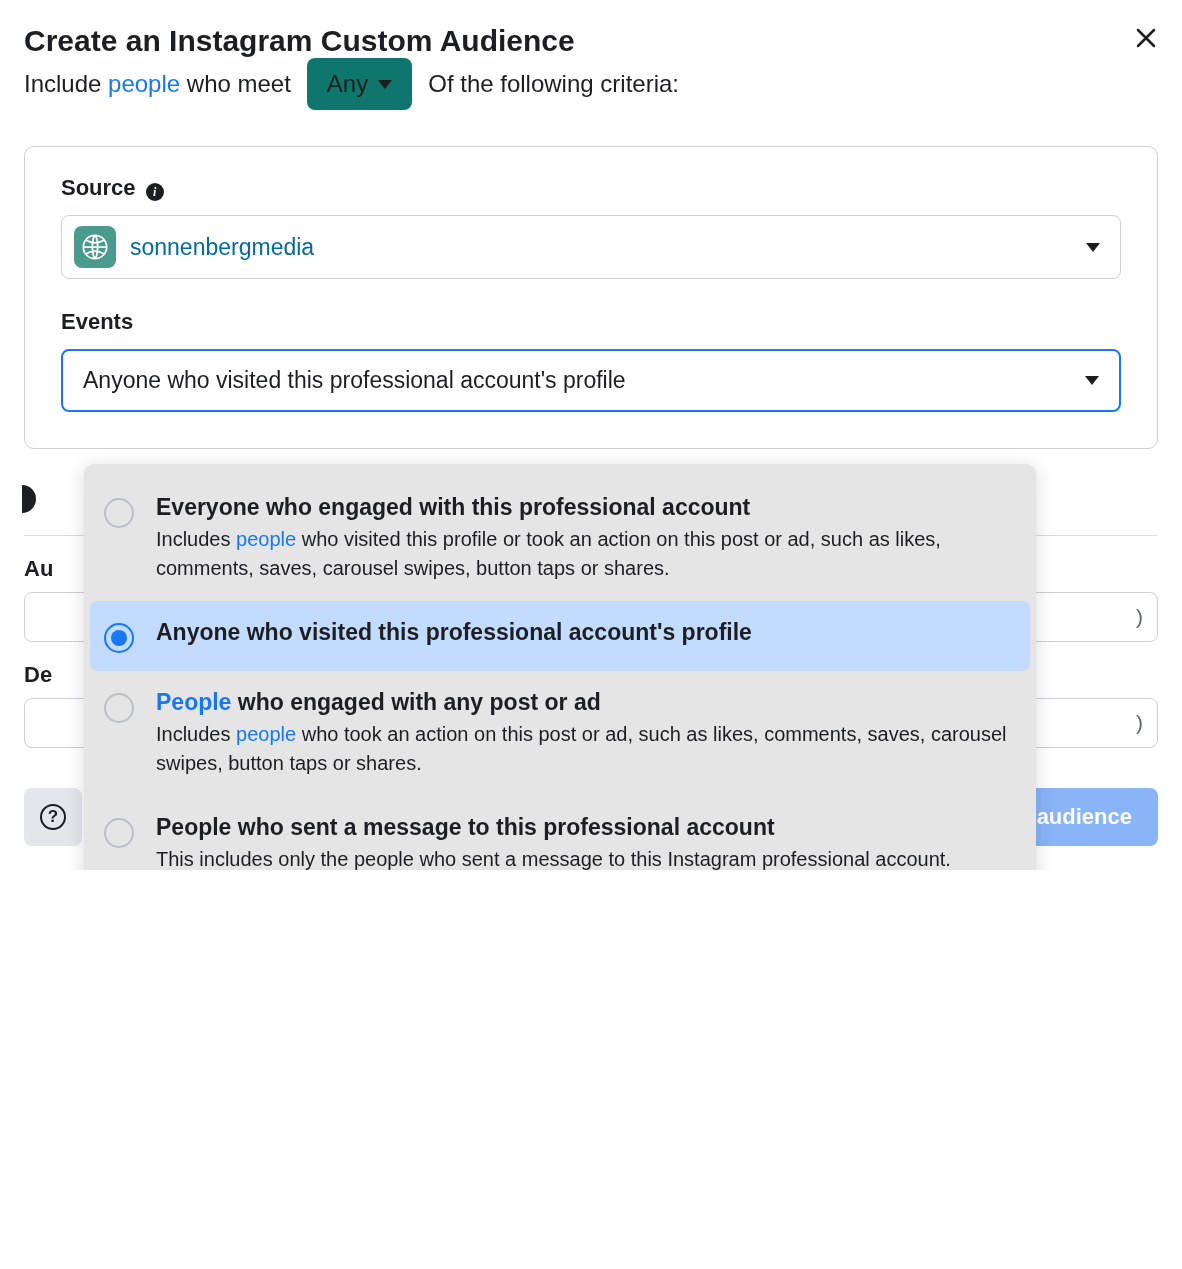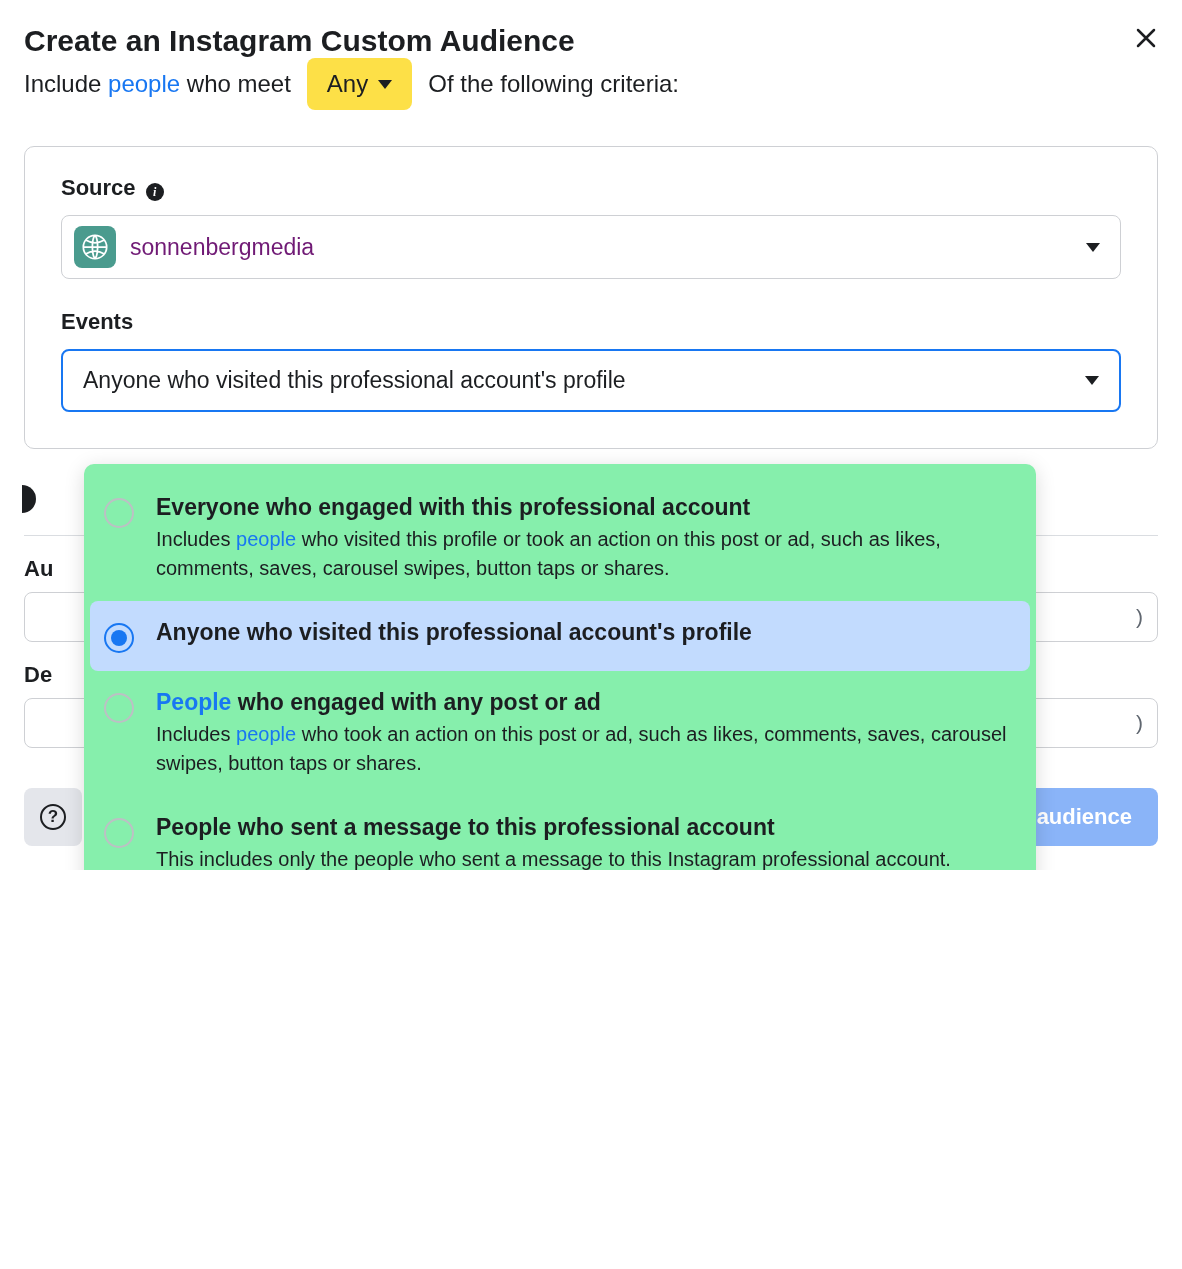--- a/index.html
+++ b/index.html
@@ -33,21 +33,21 @@
     display: flex;
     align-items: center;
     gap: 16px;
     font-size: 24px;
     margin-bottom: 36px;
   }
   .link-text {
     color: #1877f2;
   }
   .any-dropdown {
-    background: #fde047;
+    background: #0f766e;
     border-radius: 8px;
     padding: 12px 20px;
     display: flex;
     align-items: center;
     gap: 10px;
     font-size: 24px;
     cursor: pointer;
   }
   .small-caret {
     display: inline-block;
@@ -108,35 +108,35 @@
     display: flex;
     align-items: center;
     justify-content: center;
   }
   .source-icon svg {
     width: 28px;
     height: 28px;
   }
   .source-name {
     font-size: 23px;
-    color: #701a75;
+    color: #0369a1;
   }
   .events-select {
     border: 2px solid #1877f2;
     border-radius: 8px;
     display: flex;
     align-items: center;
     justify-content: space-between;
     padding: 16px 20px;
     cursor: pointer;
     font-size: 23px;
   }
   .dropdown-panel {
     position: absolute;
-    background: #86efac;
+    background: #e5e5e5;
     border-radius: 10px;
     box-shadow: 0 4px 20px rgba(0,0,0,0.15);
     width: 952px;
     left: 60px;
     margin-top: 18px;
     padding: 12px 0;
     z-index: 10;
   }
   .option {
     display: flex;

